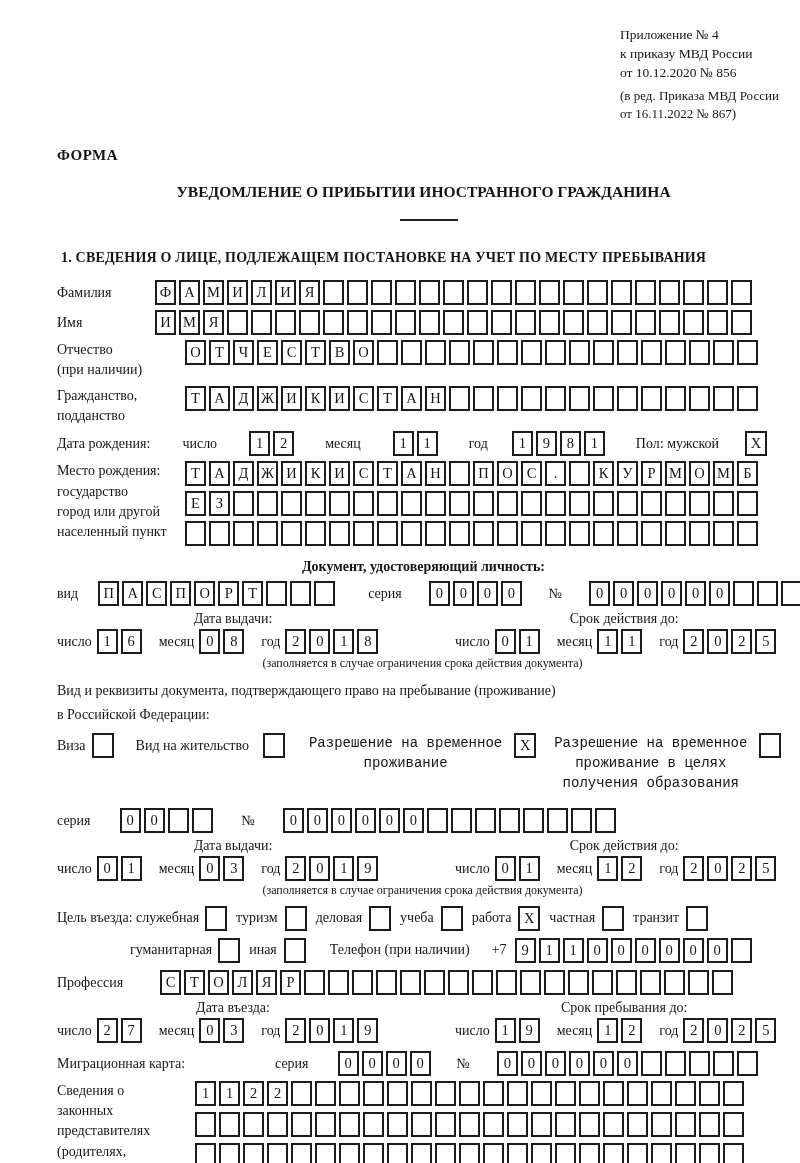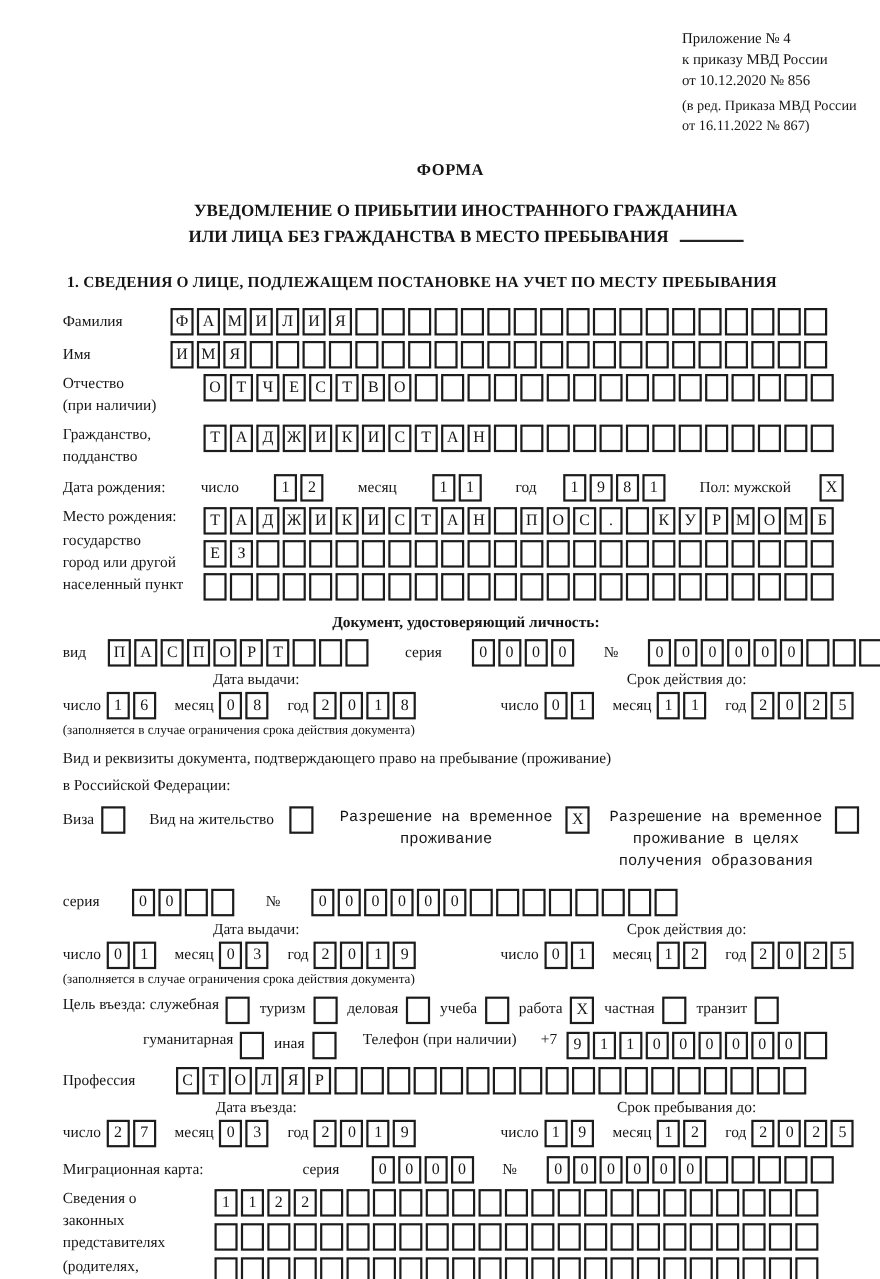--- a/index.html
+++ b/index.html
@@ -7,21 +7,21 @@
   body {
     width: 800px; height: 1163px;
     color: #151515;
     font-family: "Liberation Serif", "DejaVu Serif", serif;
     font-size: 14px;
   }
   .page { width: 800px; height: 1163px; padding: 26px 10px 8px 57px; overflow: hidden; }
 
   .appendix { margin-left: 563px; font-size: 13.5px; line-height: 1.4; }
   .edition  { margin-left: 563px; font-size: 13px;  line-height: 1.4; margin-top: 4px; }
-  .form-label { text-align: center; font-weight: bold; font-size: 15px; margin: 24px 28px 0 0; letter-spacing: .5px; }
+  .form-label { text-align: left; font-weight: bold; font-size: 15px; margin: 24px 28px 0 0; letter-spacing: .5px; }
 
   .title { text-align: center; font-weight: bold; font-size: 15.5px; line-height: 1.55; margin-top: 16px; }
   .blank-line { display: inline-block; width: 58px; height: 15px; border-bottom: 2px solid #222; margin-left: 10px; }
 
   .section-title { font-weight: bold; font-size: 14px; margin: 22px 0 14px 4px; letter-spacing: .2px; }
 
   .frow { display: flex; align-items: flex-start; margin-bottom: 5px; white-space: nowrap; gap: 20px; }
   .label-col { flex: none; line-height: 1.45; }
   .w78  { width: 78px; }
   .w108 { width: 108px; }
@@ -46,28 +46,28 @@
   .doc-header { text-align: center; font-weight: bold; margin: 8px 0 6px 0; }
 
   .daterow { display: flex; margin-top: 2px; }
   .dgroup { flex: none; }
   .dg-left { width: 352px; }
   .dg-right { margin-left: 46px; }
   .dg-head { text-align: center; margin-bottom: 2px; }
   .dg-fields { display: flex; align-items: center; white-space: nowrap; }
   .dg-fields .lbl { margin-right: 5px; }
   .dg-fields .boxrow { margin-right: 14px; }
-  .restr-note { text-align: left; font-size: 12px; margin: 2px 2px 8px 0; }
+  .restr-note { text-align: center; font-size: 12px; margin: 2px 2px 8px 0; }
 
   .resdoc-line { line-height: 1.7; }
   .permit-row { display: flex; align-items: flex-start; margin: 6px 0 14px 0; }
   .permit-item { display: flex; align-items: flex-start; }
   .permit-text { text-align: center; line-height: 1.45; white-space: nowrap; font-family: Liberation Mono, monospace; }
 
-  .purpose-row { display: flex; margin-bottom: 7px; white-space: nowrap; }
+  .purpose-row { display: flex; align-items: center; margin-bottom: 7px; white-space: nowrap; }
   .p-item { display: inline-flex; align-items: center; margin-left: 9px; }
   .p-item .check { margin-left: 7px; }
   .indent73 { margin-left: 73px; }
 
   .reps-row { margin-top: 2px; }
   .reps-boxes .boxrow { display: flex; margin-bottom: 6px; }
 </style>
 </head>
 <body>
 
@@ -80,21 +80,21 @@
   </div>
   <div class="edition">
     <div>(в ред. Приказа МВД России</div>
     <div>от 16.11.2022 № 867)</div>
   </div>
   <div class="form-label">ФОРМА</div>
 
   <div class="title">
     <div>УВЕДОМЛЕНИЕ О ПРИБЫТИИ ИНОСТРАННОГО ГРАЖДАНИНА</div>
     <div>
-      <span>ИЛИ ЛИЦА БЕЗ ГРАЖДАНСТВА В МЕСТО ПРЕБЫВАНИЯ</span><span class="blank-line"></span>
+      <span class="blank-line"></span>
     </div>
   </div>
 
   <div class="section-title">1. СВЕДЕНИЯ О ЛИЦЕ, ПОДЛЕЖАЩЕМ ПОСТАНОВКЕ НА УЧЕТ ПО МЕСТУ ПРЕБЫВАНИЯ</div>
 
   <div class="frow">
     <span class="label-col w78 lbl">Фамилия</span>
     <span class="boxrow">
         <span class="cbox">Ф</span>
         <span class="cbox">А</span>

